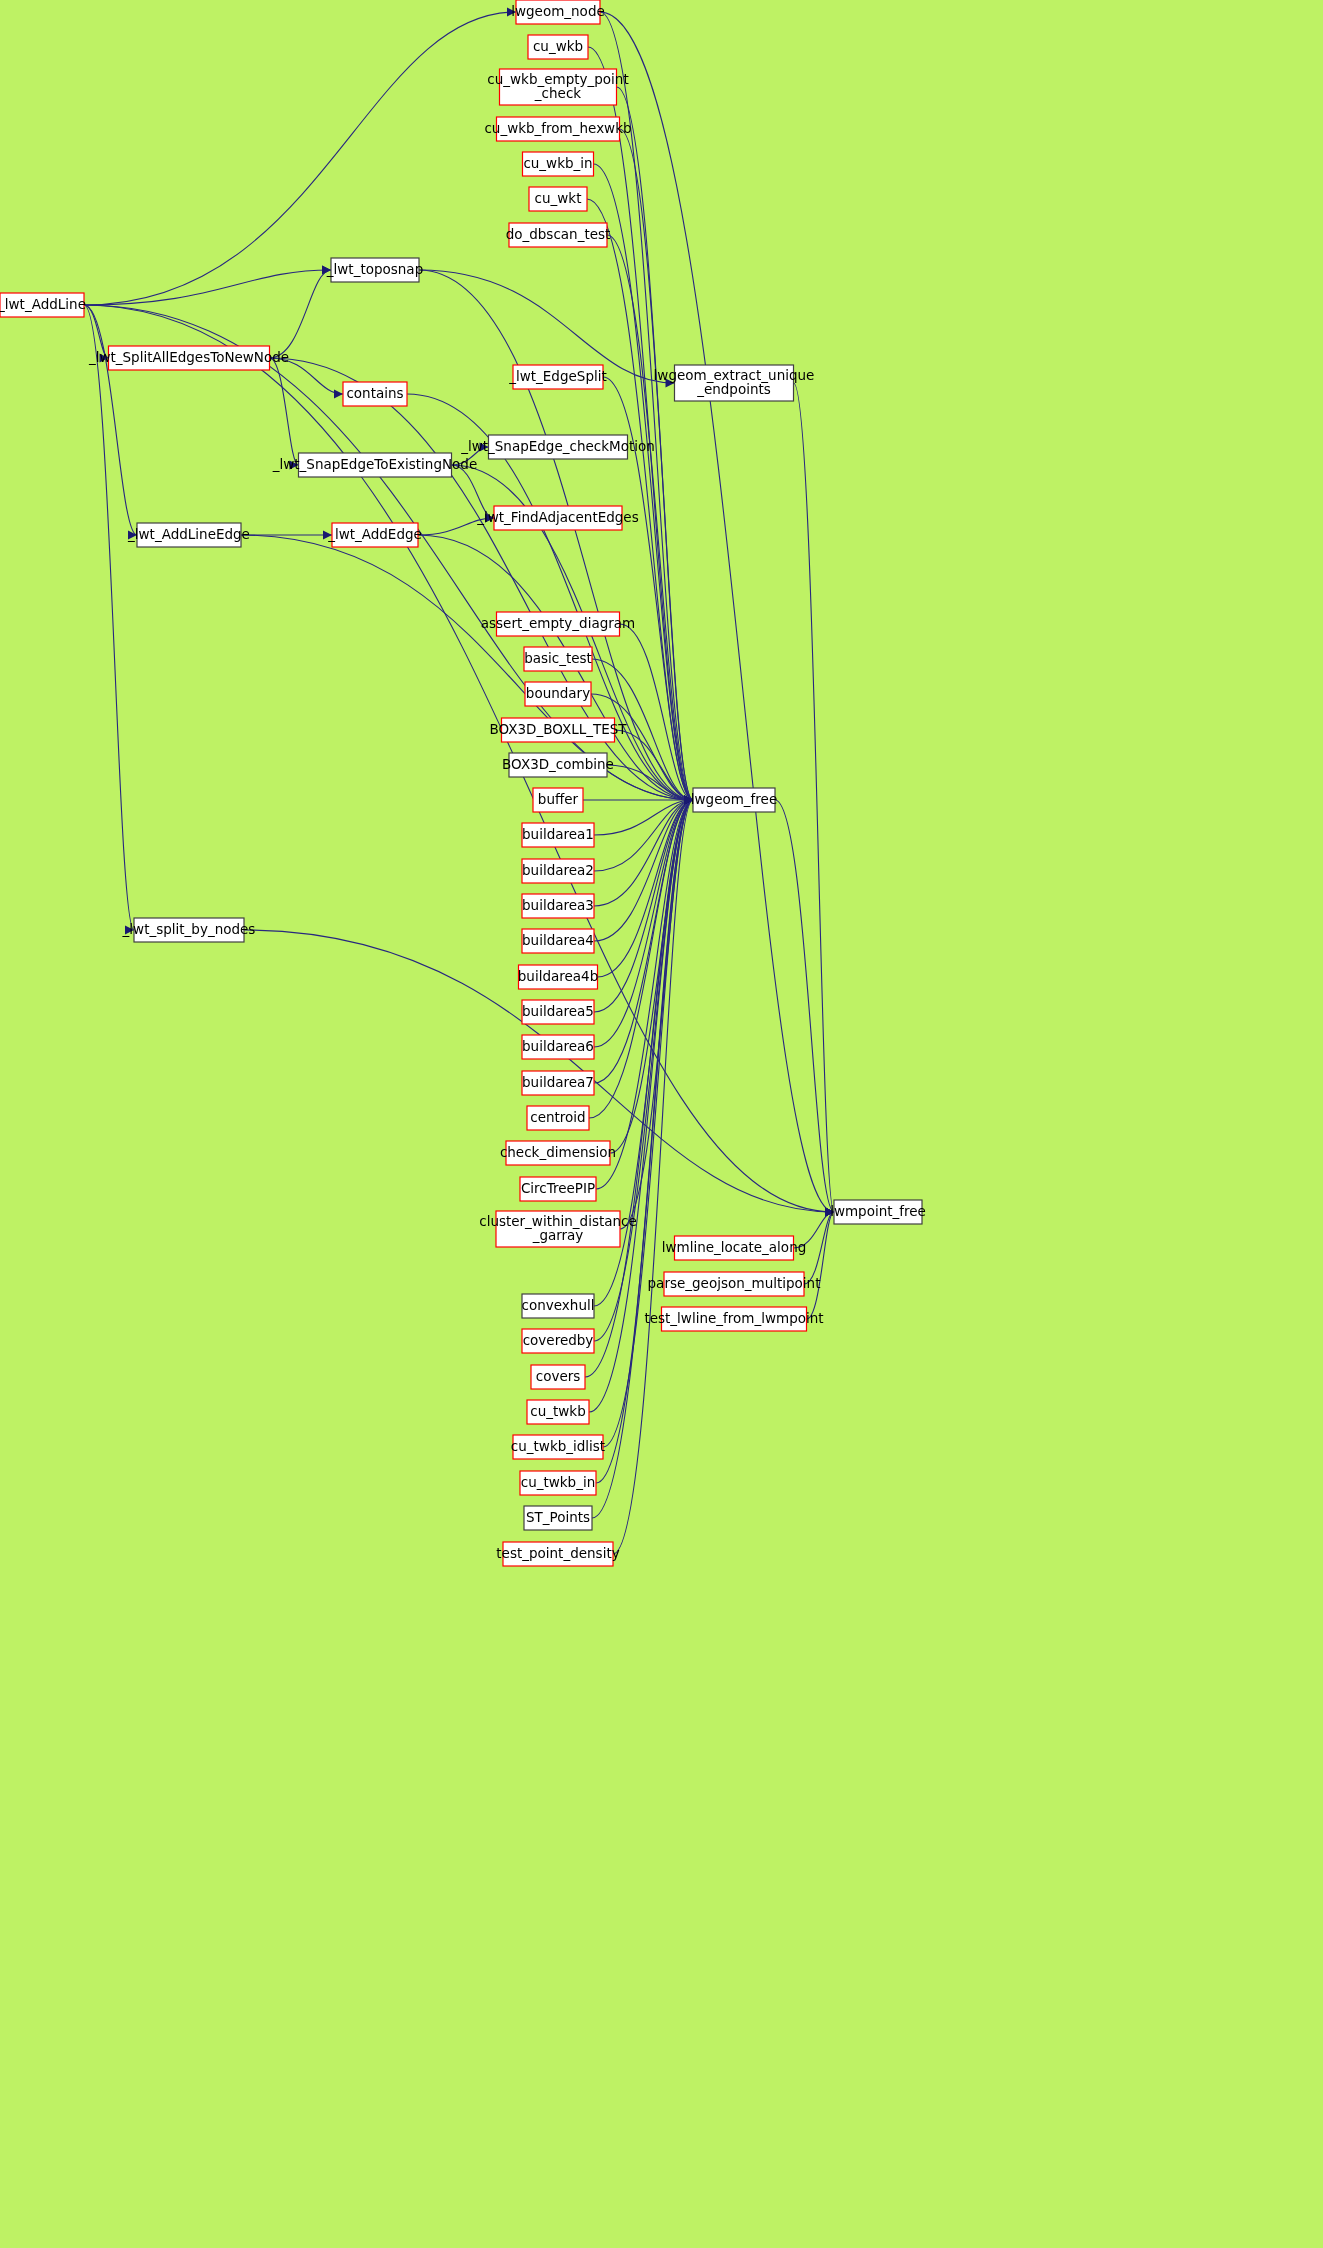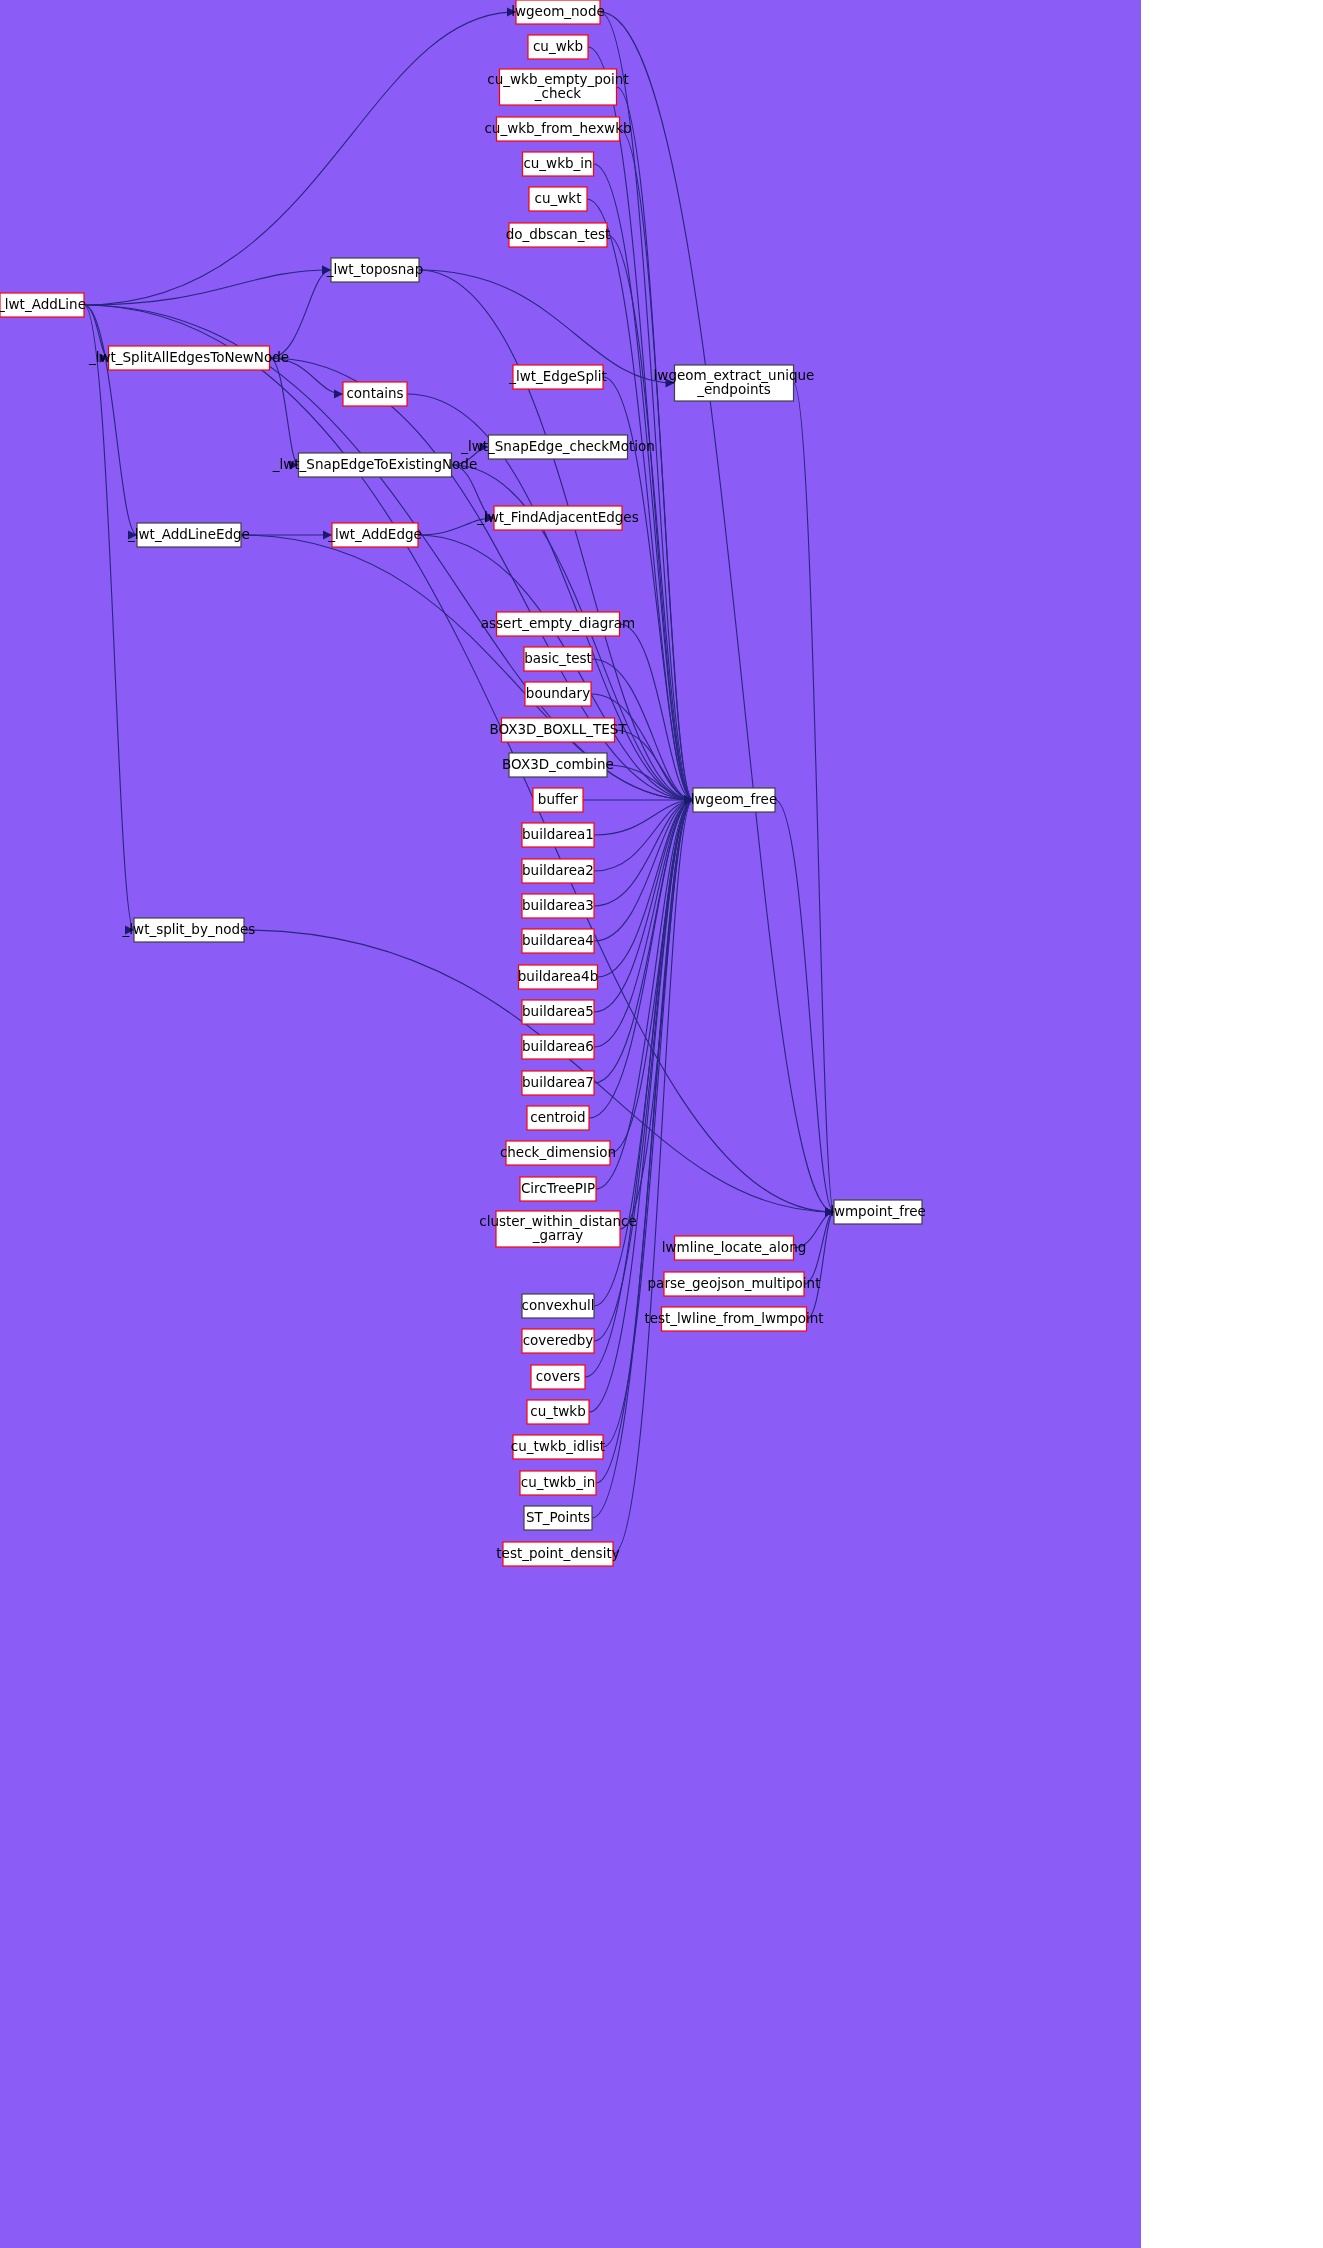--- a/index.html
+++ b/index.html
@@ -1,17 +1,17 @@
 <!DOCTYPE html>
 <html><head>
 <meta charset="utf-8">
 <style>
   html,body{margin:0;padding:0;background:#ffffff;}
   body{font-family:"DejaVu Sans","Liberation Sans",sans-serif;}
-  #graph-root{position:relative;width:1141px;height:2248px;background:#8b5cf6;overflow:hidden;}
+  #graph-root{position:relative;width:1323px;height:2248px;background:#bef264;overflow:hidden;}
   svg.graph-canvas{position:absolute;left:0;top:0;width:1323px;height:2248px;}
   .node-label{
     font-family:"DejaVu Sans","Liberation Sans",sans-serif;
     font-size:13.5px;
     fill:#000000;
     text-anchor:middle;
     dominant-baseline:middle;
     white-space:pre;
   }
   .node-box{fill:#ffffff;stroke-width:1.2px;}

